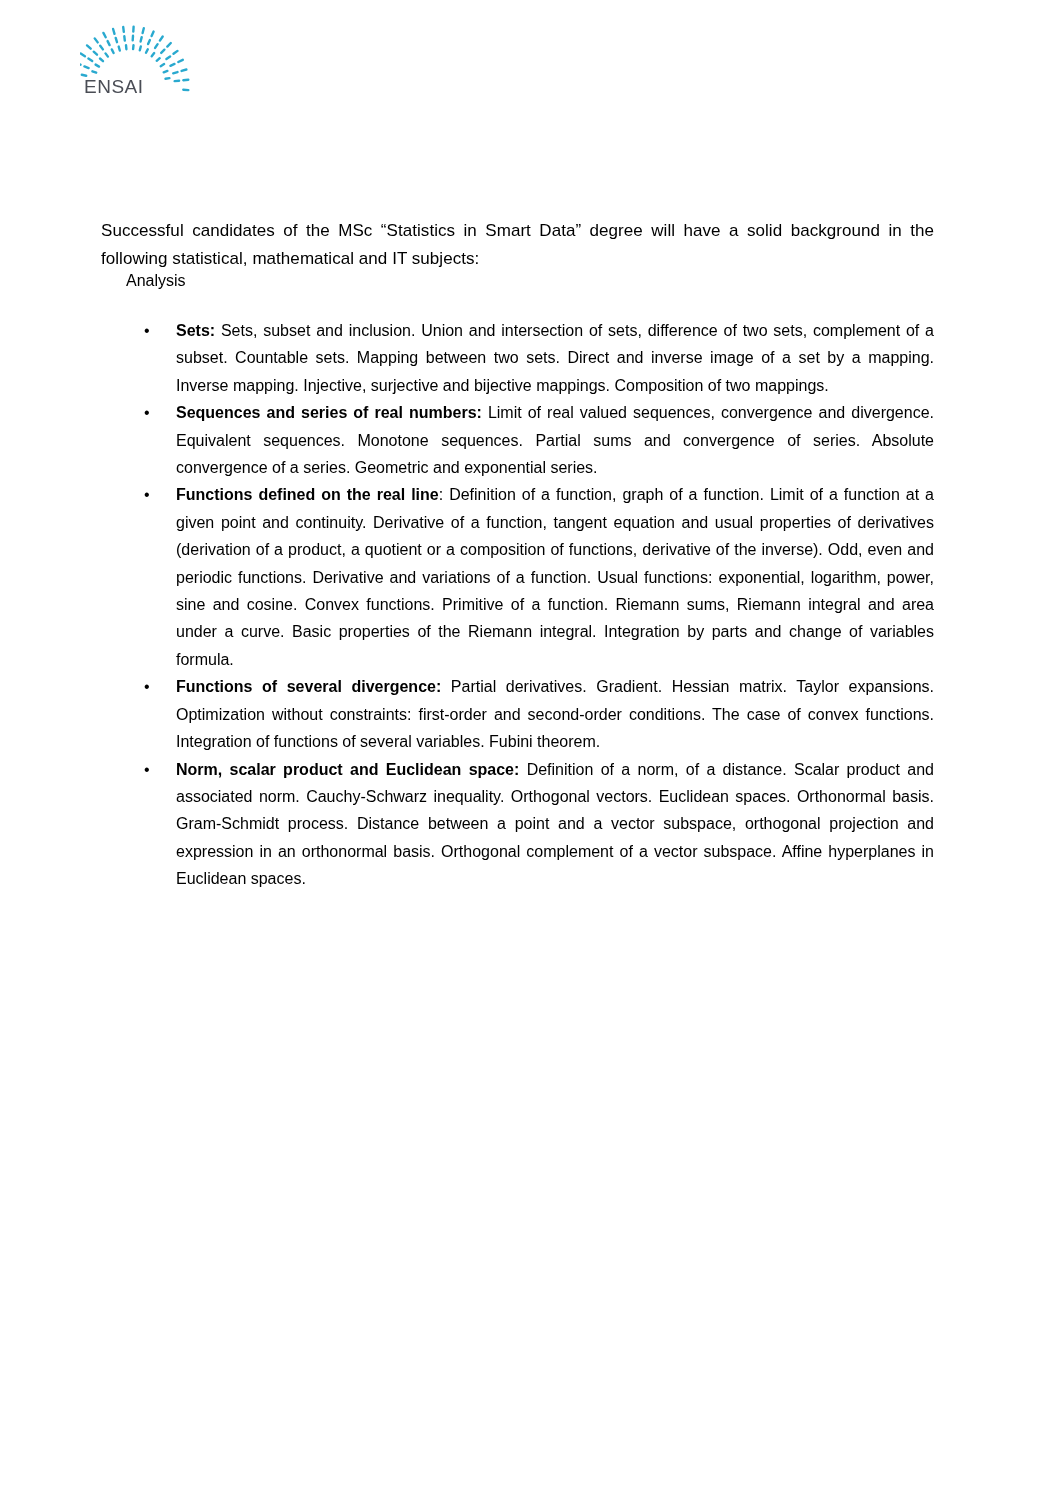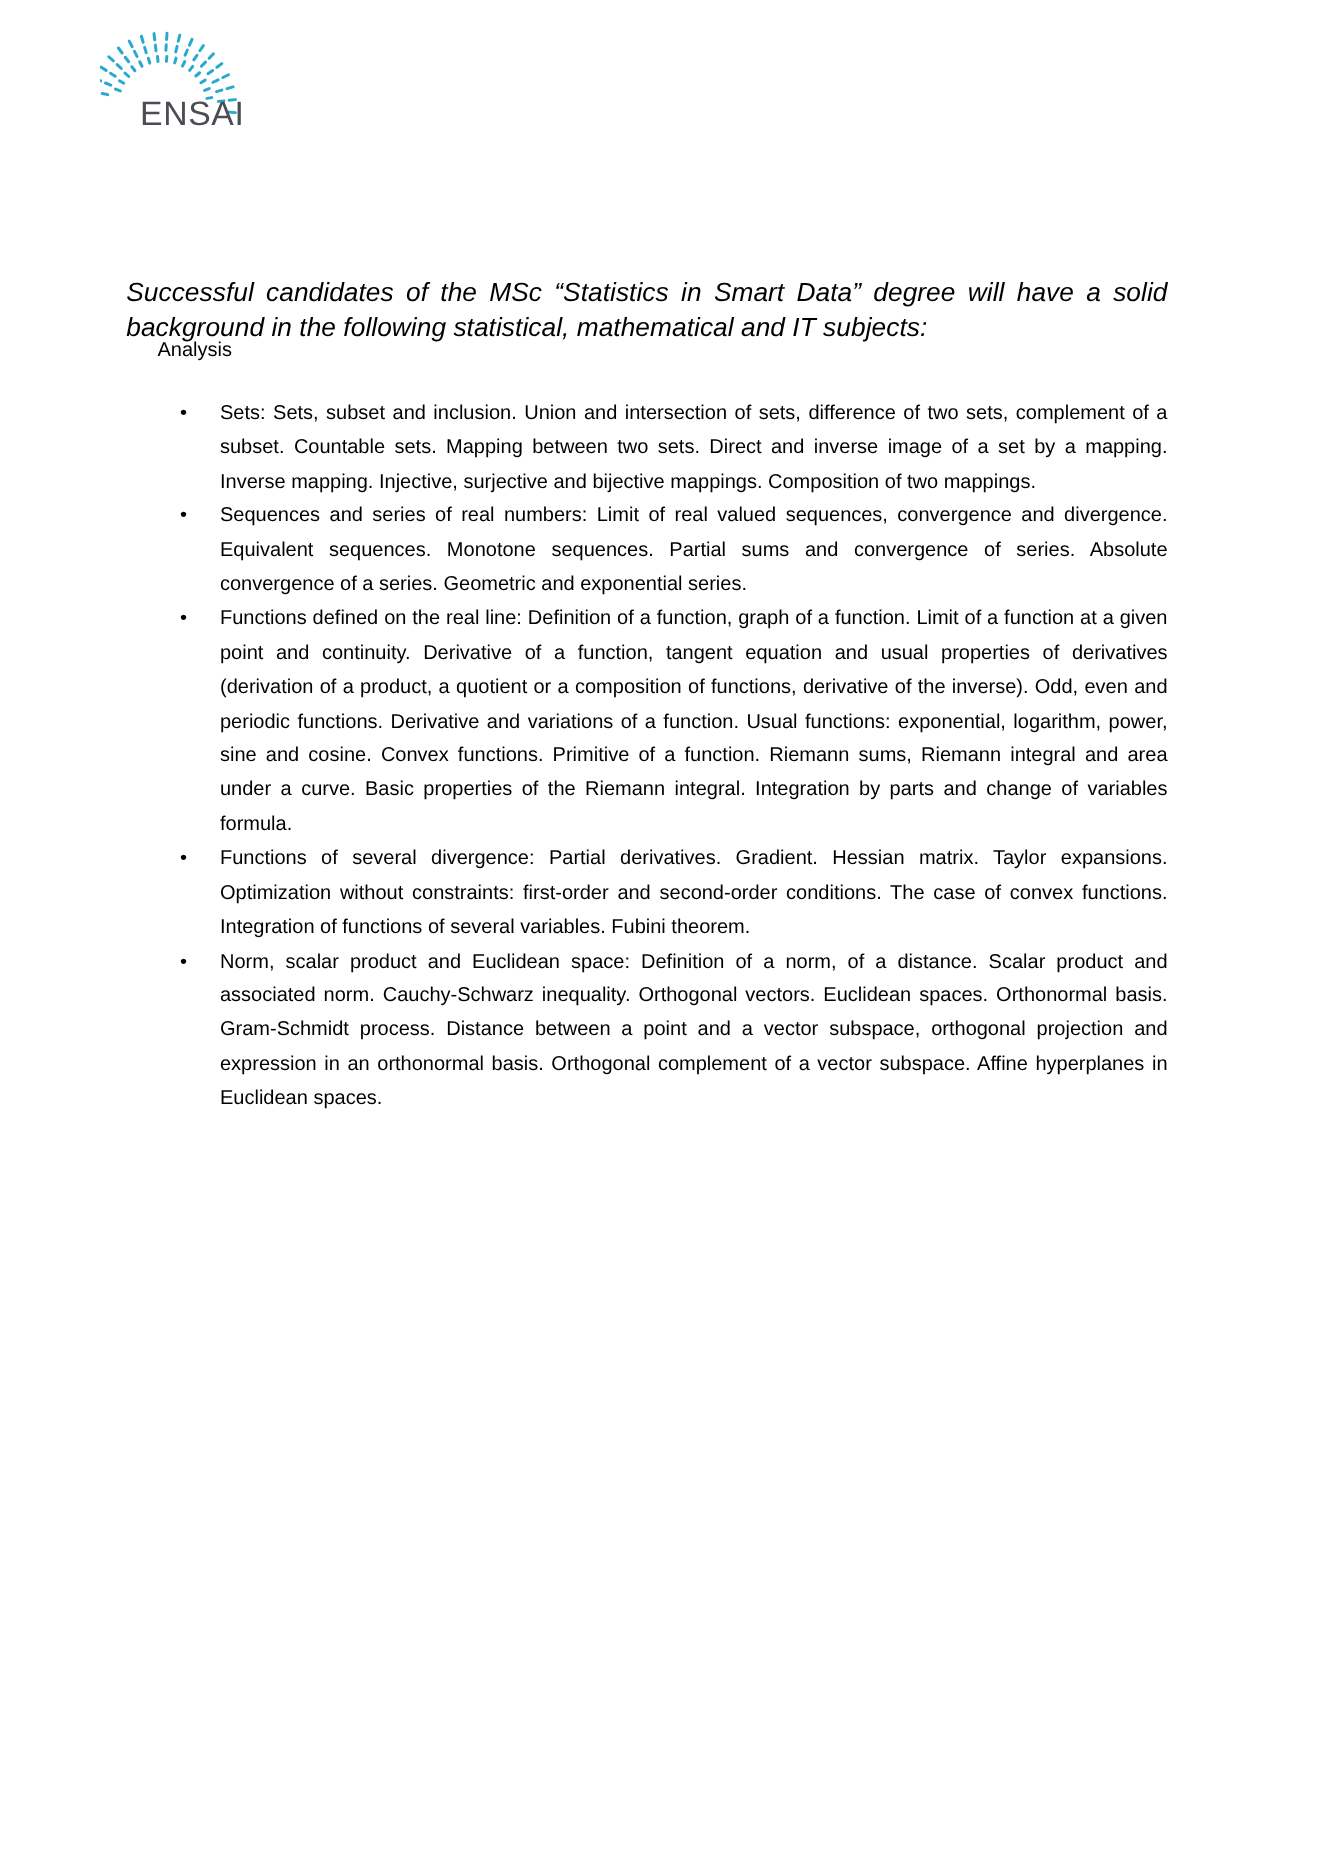--- a/index.html
+++ b/index.html
@@ -1,25 +1,25 @@
 <!DOCTYPE html>
 <html><head>
   <meta charset="utf-8">
   <style>
     html, body { margin: 0; padding: 0; background: #ffffff; }
     body { width: 1058px; height: 1497px; position: relative; overflow: hidden; font-family: "Liberation Sans", sans-serif; color: #000; }
     .logo { position: absolute; left: 80px; top: 15px; width: 120px; height: 140px; }
-    .logo-text { position: absolute; left: 4px; top: 61px; font-family: "Liberation Sans", sans-serif; font-size: 27px; letter-spacing: 0.5px; color: #4a4d55; font-weight: normal; margin-left: 28px; }
+    .logo-text { position: absolute; left: 4px; top: 61px; font-family: "Liberation Sans", sans-serif; font-size: 19px; letter-spacing: 0.5px; color: #4a4d55; font-weight: normal; }
     .logo-arc { position: absolute; left: 0; top: 0; }
-    .intro { position: absolute; left: 101px; top: 200px; width: 833px; font-style: italic; font-size: 21px; line-height: 27.5px; text-align: justify; letter-spacing: 0.05px; }
+    .intro { position: absolute; left: 101px; top: 200px; width: 833px; font-size: 17px; line-height: 27.5px; text-align: justify; letter-spacing: 0.05px; }
     .section-title { position: absolute; left: 126px; top: 272px; font-weight: normal; font-size: 16px; }
     .topics { position: absolute; left: 141px; top: 317px; width: 793px; list-style: none; margin: 0; padding: 0; }
     .topic { position: relative; padding-left: 35px; font-size: 16px; line-height: 27.4px; text-align: justify; }
     .bullet { position: absolute; left: 3px; top: 0; font-size: 16px; }
-    .topic-title { font-weight: normal; }
+    .topic-title { font-weight: bold; }
   </style>
 </head>
 <body>
 
 <div class="logo">
   <svg class="logo-arc" width="120" height="140" viewBox="0 0 120 140">
     <g id="arcs" stroke="#29a9cf" stroke-width="2.4" stroke-linecap="round">
         <line x1="16.2" y1="57.7" x2="12.4" y2="56.3"></line>
         <line x1="19.0" y1="51.6" x2="15.6" y2="49.6"></line>
         <line x1="23.0" y1="46.2" x2="20.0" y2="43.5"></line>

